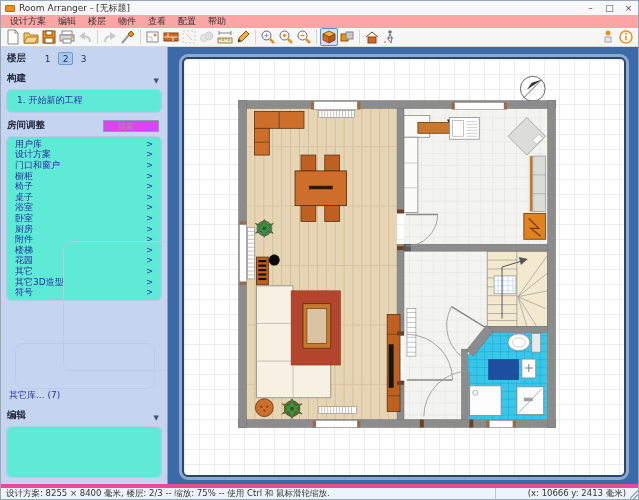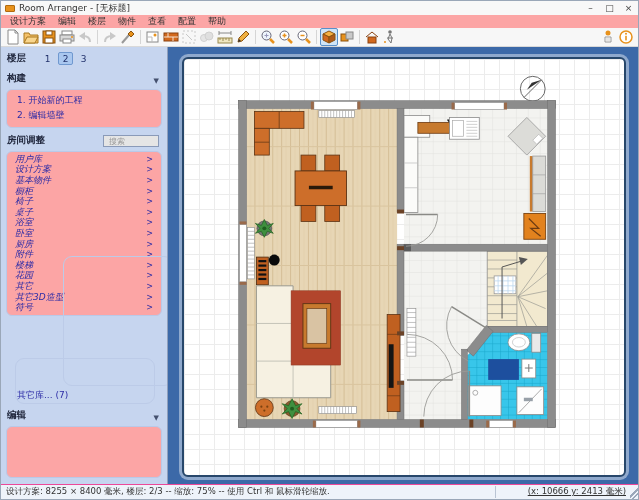--- a/index.html
+++ b/index.html
@@ -31,46 +31,46 @@
 
   
   .sidebar { width:167px; flex:0 0 auto; background:#c6d5ef; border-right:1px solid #8f9fbc; overflow:hidden; display:flex; flex-direction:column; }
   .floors-row { display:flex; align-items:center; padding:5px 6px 3px 6px; }
   .floors-label, .panel-title { font-weight:bold; color:#22293f; font-size:9.5px; }
   .floor-tabs { display:flex; margin-left:14px; }
   .floor-tab { min-width:15px; height:13px; line-height:12px; text-align:center; color:#20306a; border:1px solid transparent; border-radius:2px; margin-right:3px; }
   .floor-tab.active { background:#a9c7ef; border-color:#6f98cf; }
   .panel-header { display:flex; align-items:flex-end; padding:4px 8px 2px 6px; }
   .panel-arrow { margin-left:auto; font-size:7px; color:#44506e; }
-  .panel-box { background:#fca5a5; border:1px solid #b9c9e8; border-radius:6px; margin:2px 5px; }
+  .panel-box { background:#5eead4; border:1px solid #b9c9e8; border-radius:6px; margin:2px 5px; }
   .steps { padding:3px 4px 4px 10px; }
   .step { color:#2b2ba6; padding:1px 0; }
-  .search-input { margin-left:auto; width:56px; height:12px; border:1px solid #8a9ab8; background:#e5e5e5; font-size:8px; padding:0 5px; color:#333; font-family:"DejaVu Sans",sans-serif; }
+  .search-input { margin-left:auto; width:56px; height:12px; border:1px solid #8a9ab8; background:#d946ef; font-size:8px; padding:0 14px; color:#333; font-family:"DejaVu Sans",sans-serif; }
   .search-input::placeholder { color:#999; }
-  .cats { padding:2px 0;font-style:italic; }
+  .cats { padding:2px 0; }
   .cat-row { display:flex; align-items:center; padding:0 8px; height:10.6px; color:#2b2ba6; }
   .cat-chevron { margin-left:auto; font-size:8px; color:#2b2ba6; }
   .side-spacer { position:relative; flex:1; }
   .ghost { position:absolute; border:1px solid #bccbe8; border-radius:9px; }
   .g1 { left:62px; top:-62px; width:110px; height:130px; }
   .g2 { left:14px; top:40px; width:140px; height:46px; }
-  .more-libs { color:#2b2ba6; padding:2px 8px 3px 16px; }
+  .more-libs { color:#2b2ba6; padding:2px 8px 3px 8px; }
   .edit-panel-box { height:52px; margin:2px 5px 6px 5px; }
 
   
   .canvas { position:relative; flex:1 1 auto; background:#3c69a8; overflow:hidden; }
   .page { position:absolute; left:14px; top:10px; width:444px; height:420px; background:#fff;
           background-image: linear-gradient(#ececec 1px, transparent 1px), linear-gradient(90deg,#ececec 1px, transparent 1px);
           background-size:15px 15px; border:2px solid #27476b; border-radius:6px; box-shadow:0 0 0 3px #8fa9cd; }
   .plan-svg { position:absolute; left:0; top:0; width:100%; height:100%; }
 
   
-  .statusbar { height:15px; flex:0 0 auto; background:#eef3fa; border-top:1px solid #ec4899; display:flex; align-items:center; font-size:8.5px; color:#333; }
+  .statusbar { height:15px; flex:0 0 auto; background:#eef3fa; border-top:4px solid #ec4899; display:flex; align-items:center; font-size:8.5px; color:#333; }
   .status-left { flex:1; padding:0 5px; border-right:1px solid #b9c4d4; white-space:nowrap; overflow:hidden; }
-  .status-right { width:134px; text-align:right; padding:0 4px; white-space:nowrap;text-decoration:underline; }
+  .status-right { width:134px; text-align:right; padding:0 4px; white-space:nowrap; }
   .grip { width:8px; height:100%; background:linear-gradient(135deg, transparent 50%, #9aa7ba 50%, #9aa7ba 60%, transparent 60%, transparent 70%, #9aa7ba 70%, #9aa7ba 80%, transparent 80%); }
 </style>
 </head>
 <body>
 
 <div class="window">
 
   <div class="titlebar">
     <div class="applogo"></div>
     <span class="apptitle">Room Arranger - [无标题]</span>
@@ -255,38 +255,37 @@
           <span class="floor-tab">3</span>
         </div>
       </div>
 
       <div class="panel-header">
         <span class="panel-title">构建</span>
         <span class="panel-arrow">▼</span>
       </div>
       <div class="panel-box steps">
         <div class="step">1.  开始新的工程</div>
-        <div class="step">2.  编辑墙壁</div>
       </div>
 
       <div class="panel-header">
         <span class="panel-title">房间调整</span>
         <input class="search-input" type="text" placeholder="搜索" style="">
       </div>
       <div class="panel-box cats">
         <div class="cat-row">
             <span>用户库</span>
             <span class="cat-chevron">&gt;</span>
           </div>
         <div class="cat-row">
             <span>设计方案</span>
             <span class="cat-chevron">&gt;</span>
           </div>
         <div class="cat-row">
-            <span>基本物件</span>
+            <span>门口和窗户</span>
             <span class="cat-chevron">&gt;</span>
           </div>
         <div class="cat-row">
             <span>橱柜</span>
             <span class="cat-chevron">&gt;</span>
           </div>
         <div class="cat-row">
             <span>椅子</span>
             <span class="cat-chevron">&gt;</span>
           </div>

